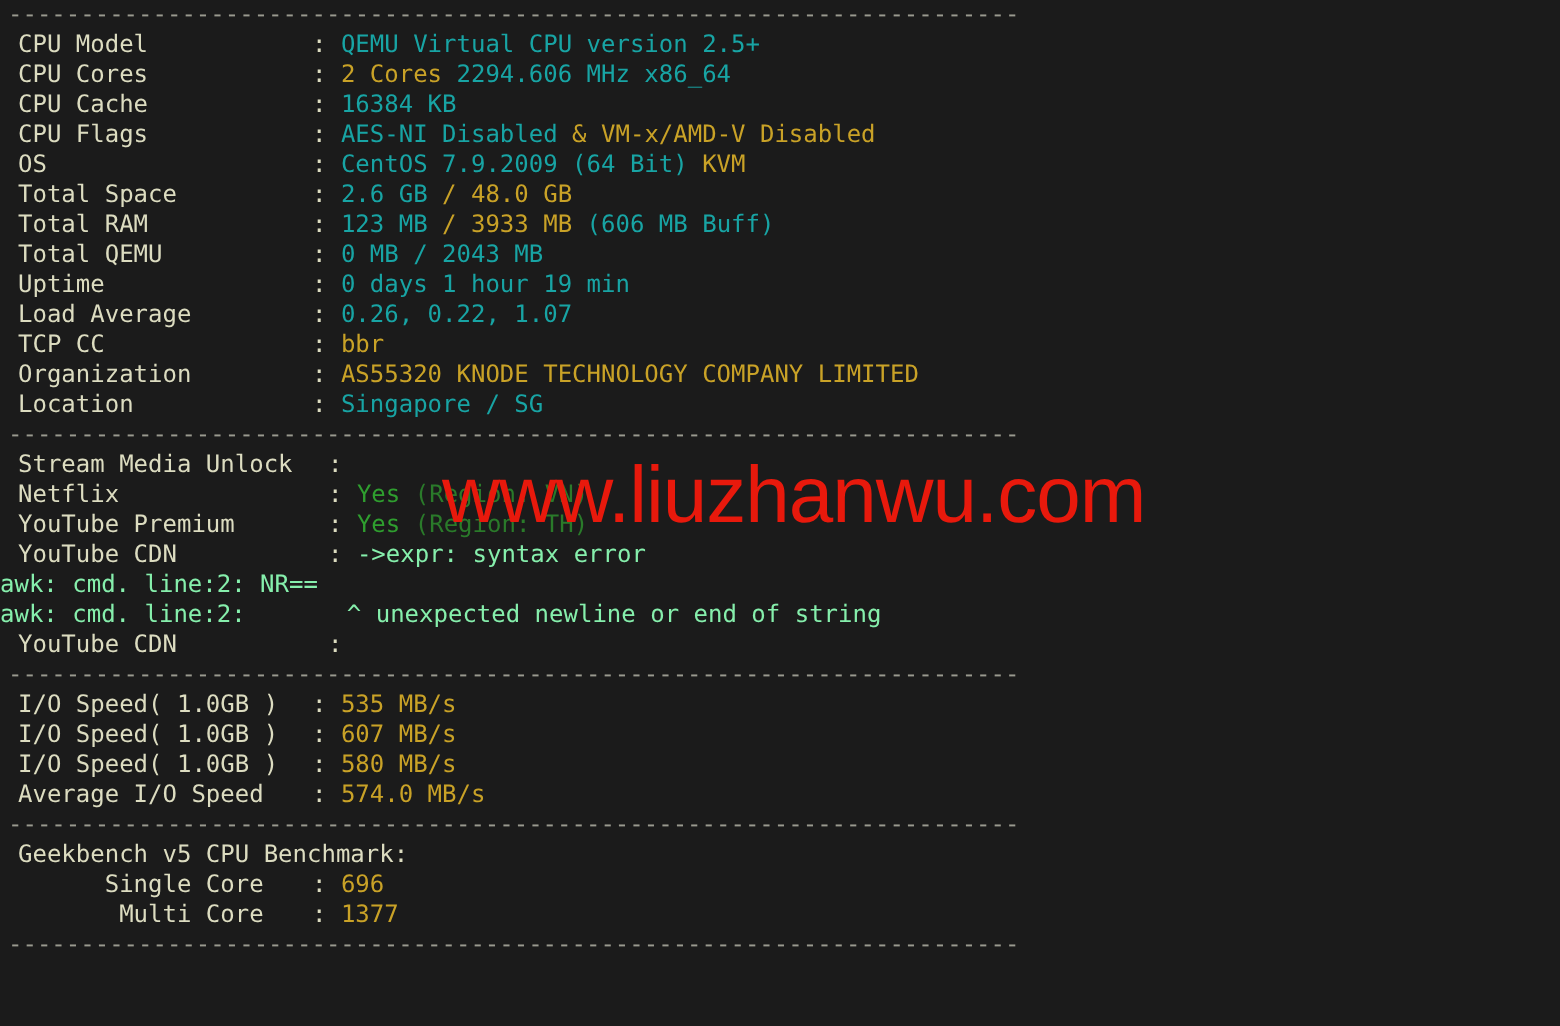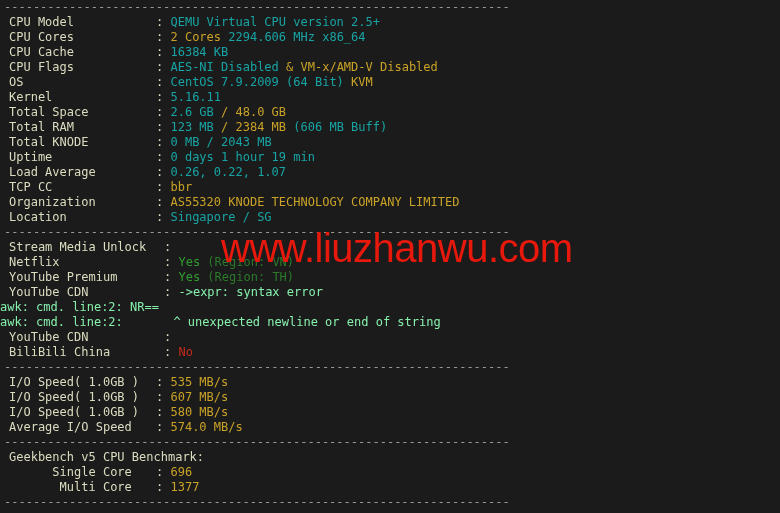--- a/index.html
+++ b/index.html
@@ -93,27 +93,26 @@
   <div class="line"><span class="lbl lblcol">CPU Model</span><span class="colon">: </span><span class="cyan">QEMU Virtual CPU version 2.5+</span></div>
 
   <div class="line"><span class="lbl lblcol">CPU Cores</span><span class="colon">: </span><span class="gold">2 Cores</span><span class="cyan"> 2294.606 MHz x86_64</span></div>
 
   <div class="line"><span class="lbl lblcol">CPU Cache</span><span class="colon">: </span><span class="cyan">16384 KB</span></div>
 
   <div class="line"><span class="lbl lblcol">CPU Flags</span><span class="colon">: </span><span class="cyan">AES-NI Disabled</span><span class="gold"> &amp; </span><span class="gold">VM-x/AMD-V Disabled</span></div>
 
   <div class="line"><span class="lbl lblcol">OS</span><span class="colon">: </span><span class="cyan">CentOS 7.9.2009 (64 Bit)</span><span class="gold"> KVM</span></div>
 
-  <div class="line"><span class="lbl lblcol">Kernel</span><span class="colon">: </span><span class="cyan">5.16.11</span></div>
 
   <div class="line"><span class="lbl lblcol">Total Space</span><span class="colon">: </span><span class="cyan">2.6 GB</span><span class="gold"> / 48.0 GB</span></div>
 
-  <div class="line"><span class="lbl lblcol">Total RAM</span><span class="colon">: </span><span class="cyan">123 MB</span><span class="gold"> / 2384 MB </span><span class="cyan">(606 MB Buff)</span></div>
+  <div class="line"><span class="lbl lblcol">Total RAM</span><span class="colon">: </span><span class="cyan">123 MB</span><span class="gold"> / 3933 MB </span><span class="cyan">(606 MB Buff)</span></div>
 
-  <div class="line"><span class="lbl lblcol">Total KNODE</span><span class="colon">: </span><span class="cyan">0 MB</span><span class="cyan"> / 2043 MB</span></div>
+  <div class="line"><span class="lbl lblcol">Total QEMU</span><span class="colon">: </span><span class="cyan">0 MB</span><span class="cyan"> / 2043 MB</span></div>
 
   <div class="line"><span class="lbl lblcol">Uptime</span><span class="colon">: </span><span class="cyan">0 days 1 hour 19 min</span></div>
 
   <div class="line"><span class="lbl lblcol">Load Average</span><span class="colon">: </span><span class="cyan">0.26, 0.22, 1.07</span></div>
 
   <div class="line"><span class="lbl lblcol">TCP CC</span><span class="colon">: </span><span class="gold">bbr</span></div>
 
   <div class="line"><span class="lbl lblcol">Organization</span><span class="colon">: </span><span class="gold">AS55320 KNODE TECHNOLOGY COMPANY LIMITED</span></div>
 
   <div class="line"><span class="lbl lblcol">Location</span><span class="colon">: </span><span class="cyan">Singapore / SG</span></div>
@@ -127,21 +126,20 @@
 
   <div class="line"><span class="lbl lblcol narrow">YouTube Premium</span><span class="colon">: </span><span class="green">Yes</span><span class="greendim"> (Region: TH)</span></div>
 
   <div class="line"><span class="lbl lblcol narrow">YouTube CDN</span><span class="colon">: </span><span class="white">-&gt;expr: syntax error</span></div>
 
   <div class="line flush white">awk: cmd. line:2: NR==</div>
   <div class="line flush white">awk: cmd. line:2:       ^ unexpected newline or end of string</div>
 
   <div class="line"><span class="lbl lblcol narrow">YouTube CDN</span><span class="colon">: </span><span class="cyan"></span></div>
 
-  <div class="line"><span class="lbl lblcol narrow">BiliBili China</span><span class="colon">: </span><span class="red">No</span></div>
 
   <div class="sep">----------------------------------------------------------------------</div>
 
   <div class="line"><span class="lbl lblcol io">I/O Speed( 1.0GB )</span><span class="colon">: </span><span class="gold">535 MB/s</span></div>
 
   <div class="line"><span class="lbl lblcol io">I/O Speed( 1.0GB )</span><span class="colon">: </span><span class="gold">607 MB/s</span></div>
 
   <div class="line"><span class="lbl lblcol io">I/O Speed( 1.0GB )</span><span class="colon">: </span><span class="gold">580 MB/s</span></div>
 
   <div class="line"><span class="lbl lblcol io">Average I/O Speed</span><span class="colon">: </span><span class="gold">574.0 MB/s</span></div>

